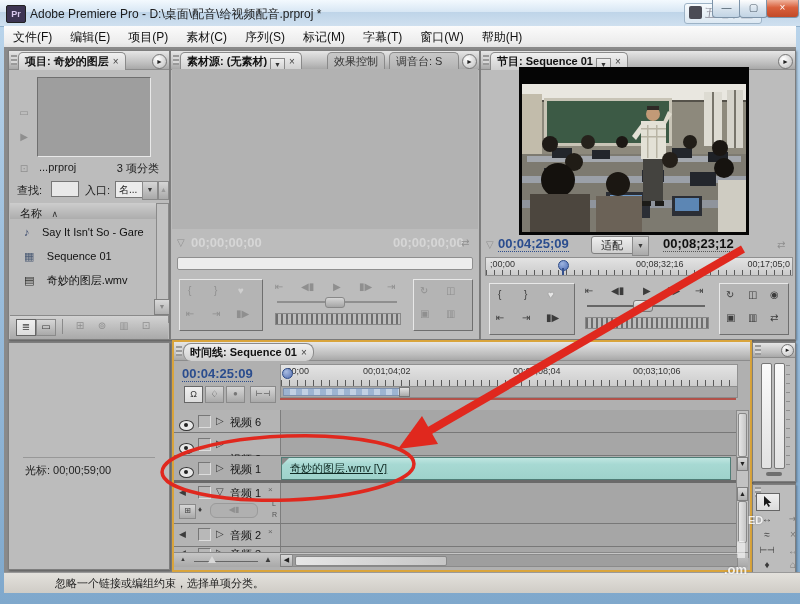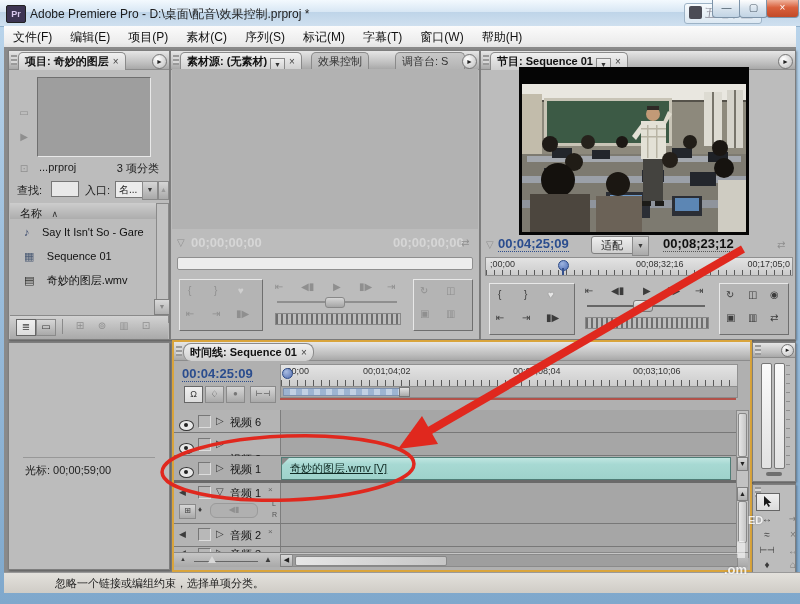--- a/index.html
+++ b/index.html
@@ -67,21 +67,21 @@
   .sbtn{background:linear-gradient(180deg,#d9d9d9,#b0b0b0);border:1px solid #808080;
     font-size:7px;text-align:center;color:#222;}
   .jog{background:repeating-linear-gradient(90deg,#6e6e6e 0 2px,#bdbdbd 2px 5px);border:1px solid #888;}
   .watermark{color:rgba(255,255,255,.85);font-weight:bold;text-shadow:0 0 2px rgba(0,0,0,.25);}
 </style>
 </head>
 <body>
 
 <div class="ab titlebar">
   <div class="ab appicon">Pr</div>
-  <div class="ab txt" style="left:30px;top:6px;">Adobe Premiere Pro - D:\桌面\配音\效果控制.prproj *</div>
+  <div class="ab txt" style="left:30px;top:6px;">Adobe Premiere Pro - D:\桌面\配音\给视频配音.prproj *</div>
   <div class="ab ime">
     <span class="logo"></span><span>五笔字型</span>
   </div>
   <div class="ab wbtn" style="left:712px;width:27px;">—</div>
   <div class="ab wbtn" style="left:739px;width:27px;">▢</div>
   <div class="ab wbtn close" style="left:766px;width:31px;">×</div>
 </div>
 
 <div class="ab menubar">
   <span>文件(F)</span><span>编辑(E)</span><span>项目(P)</span><span>素材(C)</span><span>序列(S)</span><span>标记(M)</span><span>字幕(T)</span><span>窗口(W)</span><span>帮助(H)</span>
@@ -140,22 +140,22 @@
     <div class="ab gicon" style="left:84px;top:4px;width:16px;">⊚</div>
     <div class="ab gicon" style="left:106px;top:4px;width:16px;">▥</div>
     <div class="ab gicon" style="left:128px;top:4px;width:16px;">⊡</div>
   </div>
 </div>
 
 <div class="ab panel" style="left:170px;top:50px;width:308px;height:288px;">
   <div class="ab tbar">
     <div class="ab grip"></div>
     <div class="tab on" style="left:9px;"><span>素材源: (无素材)</span><span class="dd">▼</span><span class="x">×</span></div>
-    <div class="tab" style="left:140px;"><span>效果控制</span></div>
-    <div class="tab" style="left:224px;width:56px;overflow:hidden;"><span>调音台: S</span></div>
+    <div class="tab" style="left:156px;"><span>效果控制</span></div>
+    <div class="tab" style="left:218px;width:56px;overflow:hidden;"><span>调音台: S</span></div>
     <div class="pm" style="right:2px;">►</div>
   </div>
   <div class="ab" style="left:1px;top:18px;width:306px;height:160px;background:#b2b2b2;"></div>
 
   <div class="ab gicon" style="left:6px;top:186px;">▽</div>
   <div class="ab tc pale txt" style="left:20px;top:184px;">00;00;00;00</div>
   <div class="ab tc pale txt" style="left:222px;top:184px;">00;00;00;00</div>
   <div class="ab gicon" style="left:290px;top:186px;">⇄</div>
 
   <div class="ab" style="left:6px;top:206px;width:294px;height:11px;background:#ededed;border:1px solid #8f8f8f;border-radius:2px;"></div>

